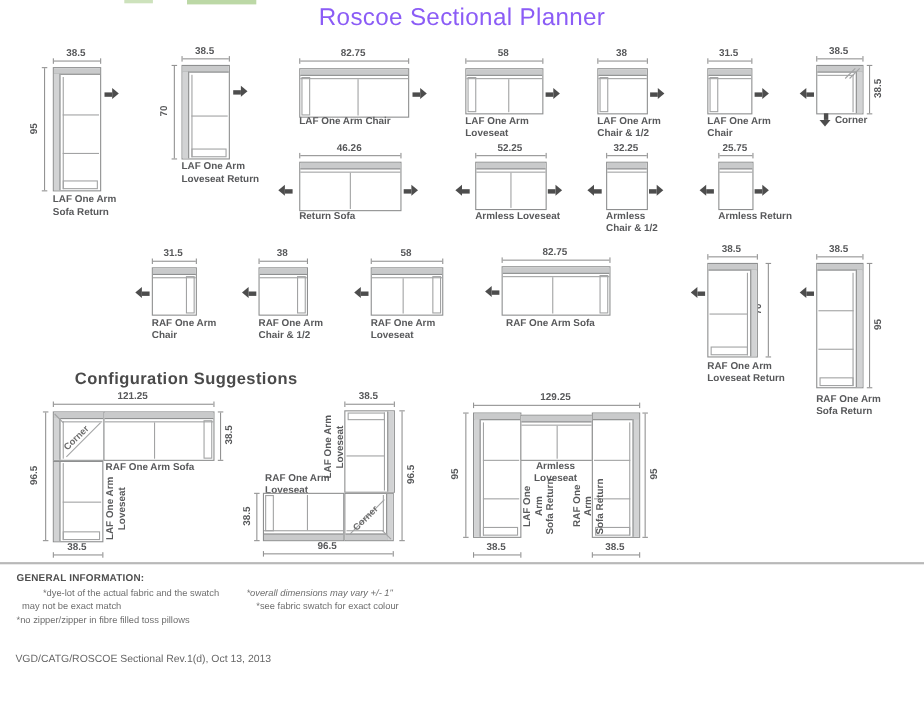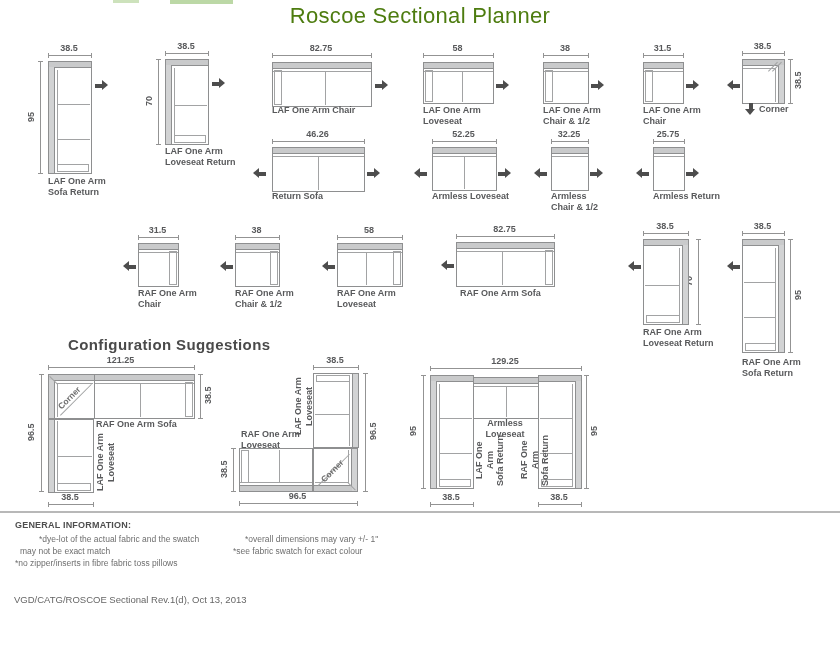--- a/index.html
+++ b/index.html
@@ -1,19 +1,19 @@
 <!DOCTYPE html>
 <html><head>
 <meta charset="utf-8">
 <style>
   html,body{margin:0;padding:0;background:#fff;}
   body{width:840px;height:649px;position:relative;overflow:hidden;
        font-family:"Liberation Sans",sans-serif;}
   .a{position:absolute;}
-  .title{font-size:22px;color:#4d7c0f;text-align:center;letter-spacing:.3px;}
+  .title{font-size:22px;color:#8b5cf6;text-align:center;letter-spacing:.3px;}
   .cfg-head{font-size:15px;font-weight:bold;color:#4a4a4a;letter-spacing:.4px;}
   .dnum{font-size:9px;font-weight:bold;color:#58595b;text-align:center;line-height:10px;}
   .lbl{font-size:9px;font-weight:bold;color:#58595b;line-height:10.5px;white-space:pre-line;}
   .vtxt{writing-mode:vertical-rl;transform:rotate(180deg);text-align:center;white-space:pre-line;}
   .dlh{height:5px;border-left:1px solid #939393;border-right:1px solid #939393;}
   .dlh:after{content:"";position:absolute;left:0;right:0;top:2px;border-top:1px solid #939393;}
   .dlv{width:5px;border-top:1px solid #939393;border-bottom:1px solid #939393;}
   .dlv:after{content:"";position:absolute;top:0;bottom:0;left:2px;border-left:1px solid #939393;}
   .pc{position:absolute;border:1px solid #8e8f90;background:#fff;}
   .pc>div{position:absolute;}
@@ -433,16 +433,16 @@
 Sofa Return</div>
 <div class="a dnum" style="left:430px;top:492px;width:42px;">38.5</div>
 <div class="a dlh" style="left:430px;top:502px;width:42px;"></div>
 <div class="a dnum" style="left:538px;top:492px;width:42px;">38.5</div>
 <div class="a dlh" style="left:538px;top:502px;width:42px;"></div>
 
 <div class="a" style="left:0;top:511px;width:840px;border-top:2px solid #b8b8b8;"></div>
 <div class="a gi" style="left:15px;top:520px;">GENERAL INFORMATION:</div>
 <div class="a note" style="left:15px;top:534px;margin-left:24px;">*dye-lot of the actual fabric and the swatch</div>
 <div class="a note" style="left:20px;top:546px;">may not be exact match</div>
-<div class="a note" style="left:15px;top:558px;">*no zipper/inserts in fibre fabric toss pillows</div>
-<div class="a note" style="left:245px;top:534px;">*overall dimensions may vary +/- 1"</div>
+<div class="a note" style="left:15px;top:558px;">*no zipper/zipper in fibre filled toss pillows</div>
+<div class="a note" style="left:224px;top:534px;font-style:italic;">*overall dimensions may vary +/- 1"</div>
 <div class="a note" style="left:233px;top:546px;">*see fabric swatch for exact colour</div>
 <div class="a doc" style="left:14px;top:594px;">VGD/CATG/ROSCOE Sectional Rev.1(d), Oct 13, 2013</div>
 
 </body></html>

